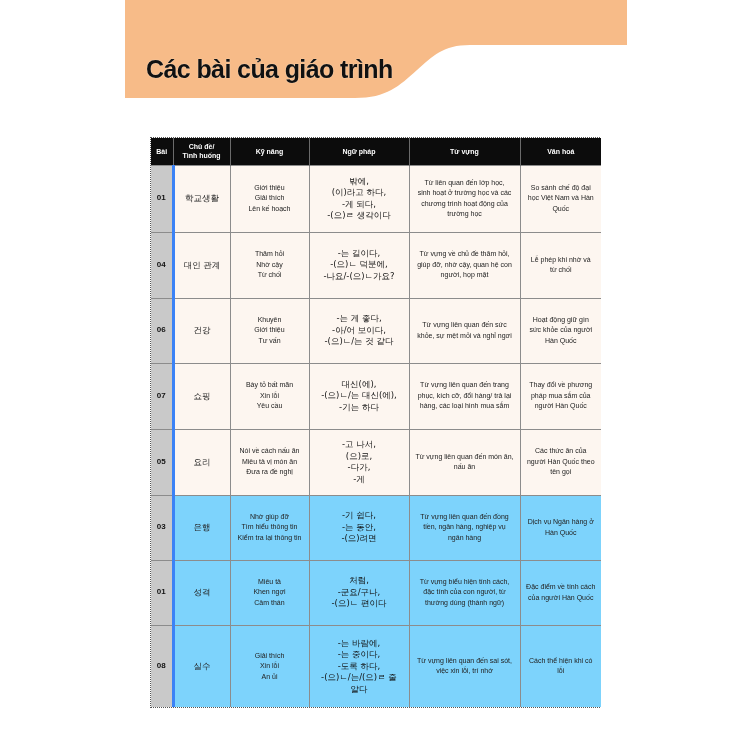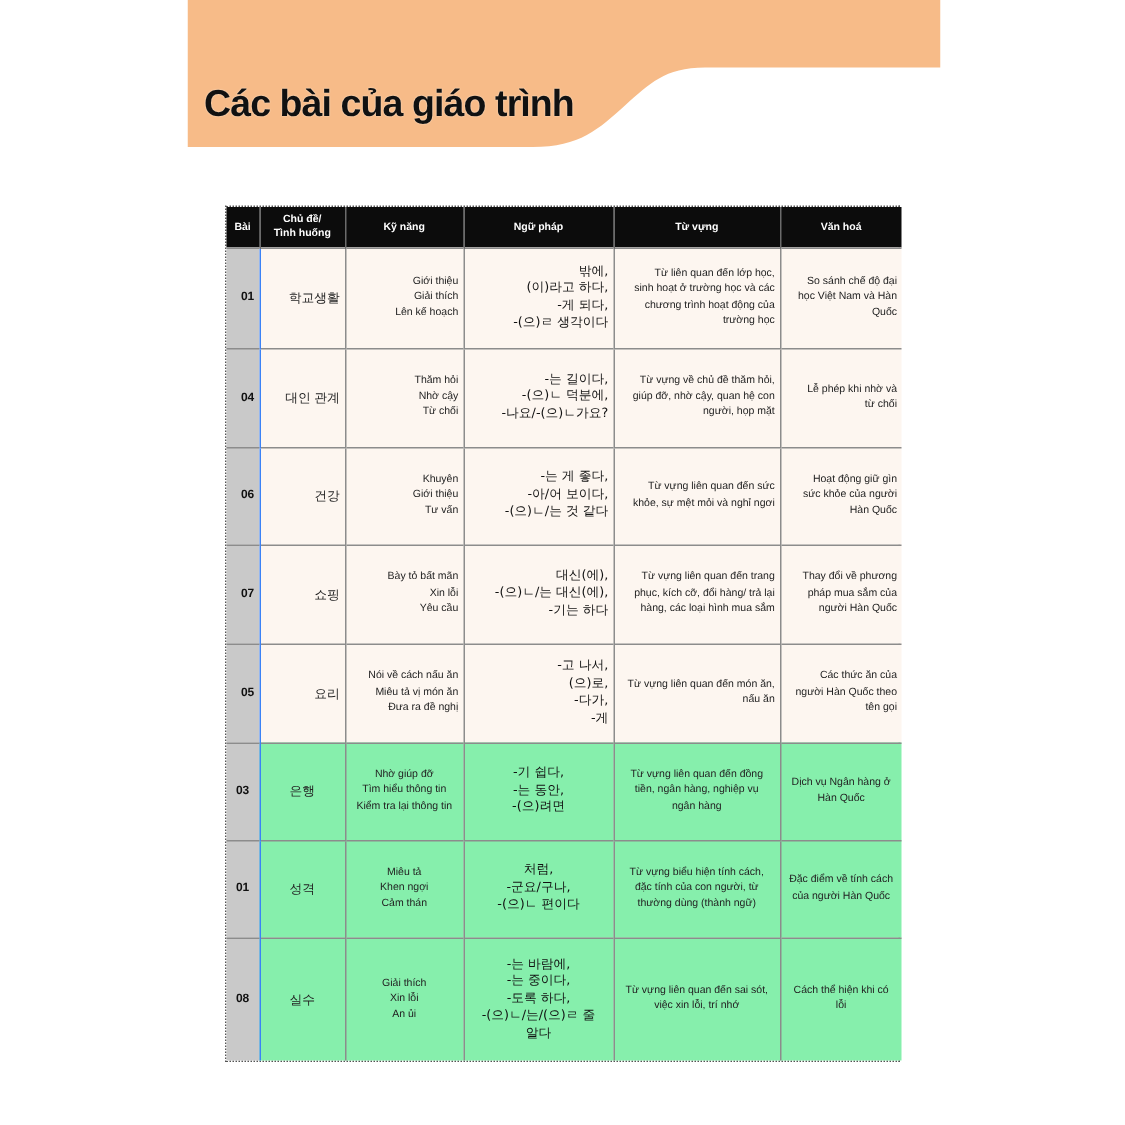--- a/index.html
+++ b/index.html
@@ -2,21 +2,21 @@
 <html><head>
 <meta charset="utf-8">
 <style>
   * { box-sizing: border-box; margin: 0; padding: 0; }
   html, body { width: 750px; height: 750px; background: #ffffff; overflow: hidden; }
   body { position: relative; font-family: "Liberation Sans", "DejaVu Sans", sans-serif; color: #1a1a1a; }
 
   .banner { position: absolute; left: 125px; top: 0; width: 502px; height: 98px; }
   .banner svg { display: block; }
   .page-title {
-    position: absolute; left: 136px; top: 55px;
+    position: absolute; left: 146px; top: 55px;
     font-family: "Liberation Sans", "DejaVu Sans", sans-serif;
     font-weight: bold; font-size: 25px; letter-spacing: -0.6px;
     color: #111111; white-space: nowrap;
     text-shadow: 0 0 1px #fff3e6;
   }
 
   .table-wrap {
     position: absolute; left: 150px; top: 137px; width: 450px;
     border: 1px dotted #555555;
   }
@@ -35,25 +35,25 @@
     border-right: 1px solid #6b6b6b;
   }
   thead th:last-child { border-right: none; }
 
   tbody td {
     font-size: 7px; line-height: 10.5px; text-align: center; vertical-align: middle;
     padding: 2px 3px; border-right: 1px solid #8c8c8c; border-top: 1px solid #8c8c8c;
     white-space: pre-line; color: #222222;
   }
   tbody td:last-child { border-right: none; }
-  tbody tr.warm td { background: #fdf6f0; text-align: right; }
-  tbody tr.cool td { background: #86efac; }
+  tbody tr.warm td { background: #fdf6f0; }
+  tbody tr.cool td { background: #7dd3fc; }
   tbody td.num {
     background: #c9c9c9 !important; font-weight: bold; font-size: 8px; color: #111;
-    border-right: 1px solid #3b82f6;
+    border-right: 3px solid #3b82f6;
   }
   tbody td.topic { font-size: 8.5px; line-height: 11px; margin-left: 45px; }
   tbody td.gram { font-family: "DejaVu Sans", sans-serif; font-size: 8.5px; line-height: 11.5px; color: #111; }
   tbody td.vocab, tbody td.cult { font-size: 7px; line-height: 10.5px; }
 </style>
 </head>
 <body>
 
 <div class="banner">
   <svg width="502" height="98" viewBox="0 0 502 98">

